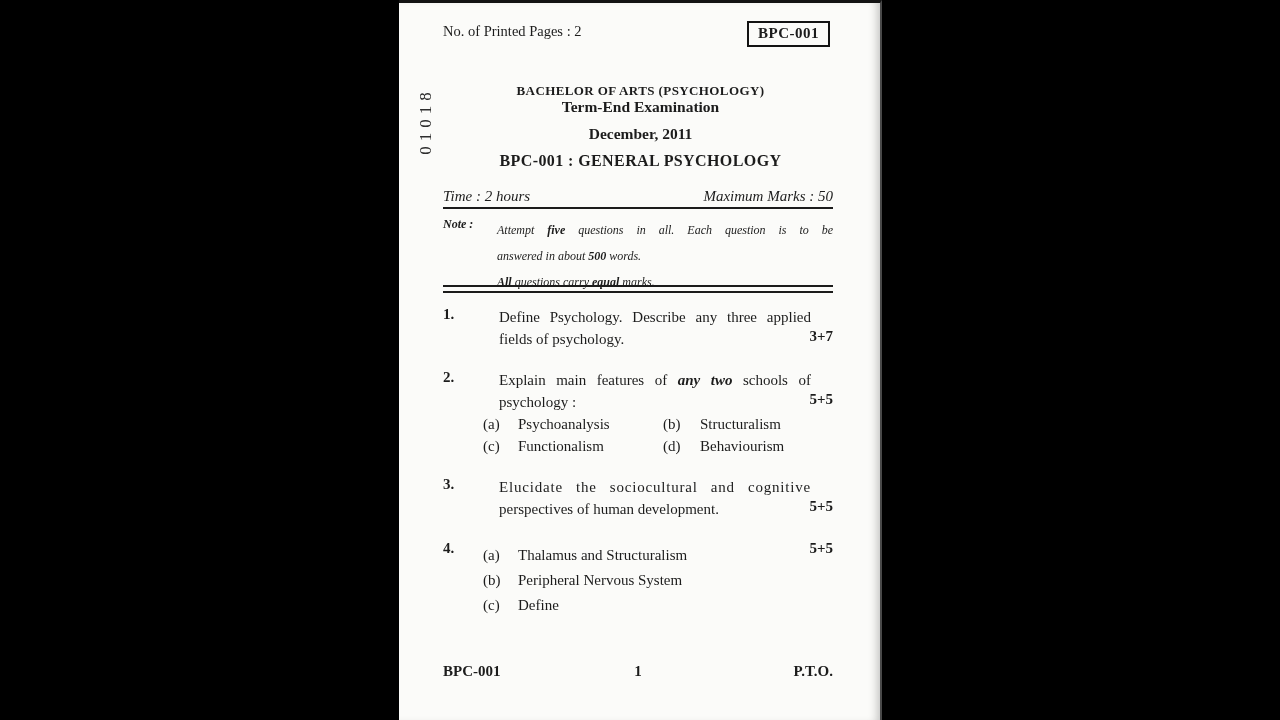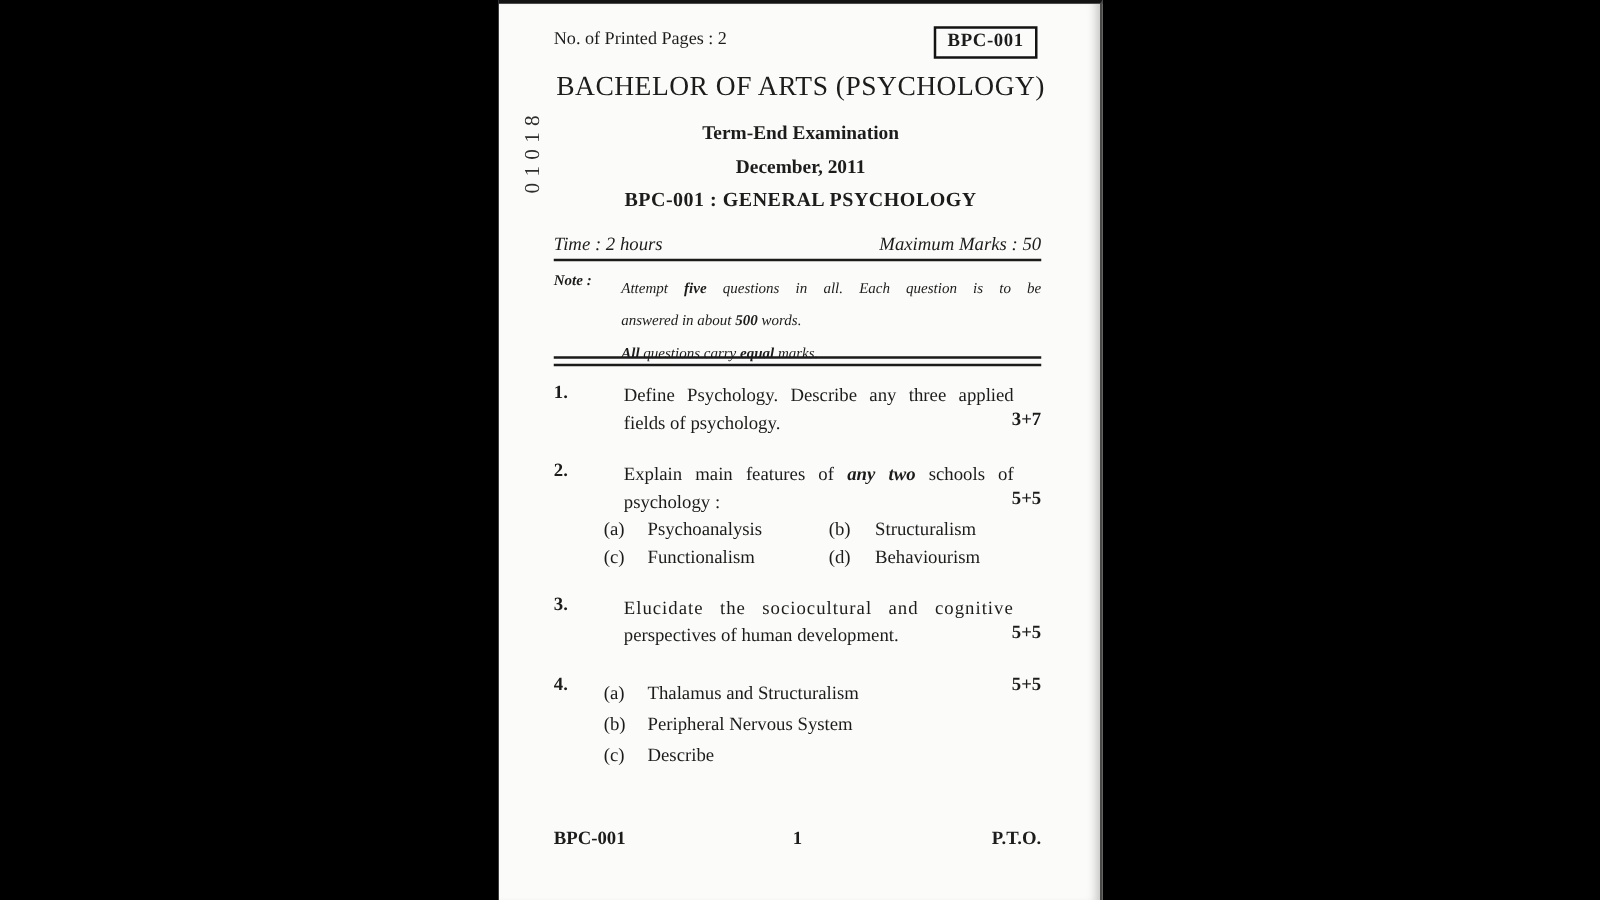--- a/index.html
+++ b/index.html
@@ -10,21 +10,21 @@
           background:#fbfbf9; border-top:3px solid #131313;
           border-right:2px solid #494949;
           box-shadow: inset -8px 0 8px -5px rgba(0,0,0,0.22); }
   .serial { position:absolute; left:27px; top:118px;
             transform:translate(-50%,-50%) rotate(-90deg);
             font-size:17px; letter-spacing:5px; color:#2e2e2e; white-space:nowrap; }
   .printed-pages { position:absolute; left:44px; top:20px; font-size:14.5px; white-space:nowrap; }
   .code-box { position:absolute; right:50px; top:18px; border:2px solid #131313;
               padding:2px 9px 3px 9px; font-size:15px; font-weight:bold; letter-spacing:0.5px; }
   .title-block { position:absolute; left:0; top:0; width:483px; text-align:center; }
-  .t1 { position:absolute; top:53px; width:100%; font-size:22px; font-weight:normal; letter-spacing:0.4px; }
+  .t1 { position:absolute; top:80px; width:100%; font-size:13px; font-weight:bold; letter-spacing:0.4px; }
   .t2 { position:absolute; top:95px; width:100%; font-size:15.5px; font-weight:bold;text-align:center; }
   .t3 { position:absolute; top:122px; width:100%; font-size:15.5px; font-weight:bold; }
   .t4 { position:absolute; top:149px; width:100%; font-size:16px; font-weight:bold; letter-spacing:0.4px; }
   .meta-row { position:absolute; left:44px; top:185px; width:390px; font-style:italic; font-size:15px; }
   .meta-time { float:left; }
   .meta-marks { float:right; }
   .rule1 { position:absolute; left:44px; top:204px; width:390px; height:2px; background:#1b1b1b; }
   .note { position:absolute; left:44px; top:214px; width:390px; font-style:italic; font-size:12px; }
   .note-label { position:absolute; left:0; top:0; font-weight:bold; }
   .note-lines { margin-left:54px; width:336px; }
@@ -135,21 +135,21 @@
         <div class="item">
           <span class="ik">(a)</span>
           <span class="iv">Thalamus and Structuralism</span>
         </div>
         <div class="item">
           <span class="ik">(b)</span>
           <span class="iv">Peripheral Nervous System</span>
         </div>
         <div class="item">
           <span class="ik">(c)</span>
-          <span class="iv">Describe</span>
+          <span class="iv">Define</span>
         </div>
       </div>
     </div>
 
     <div class="footer">
       <span class="f-page">1</span>
       <span class="f-code">BPC-001</span>
       <span class="f-pto">P.T.O.</span>
     </div>
 

